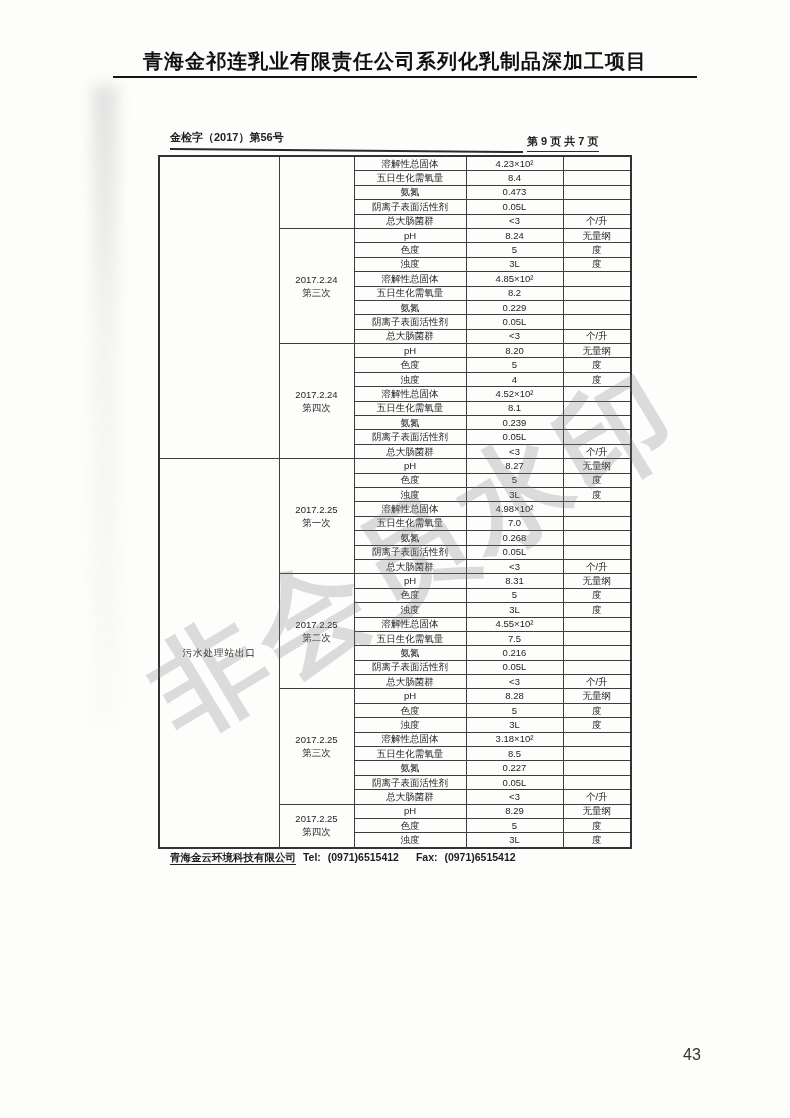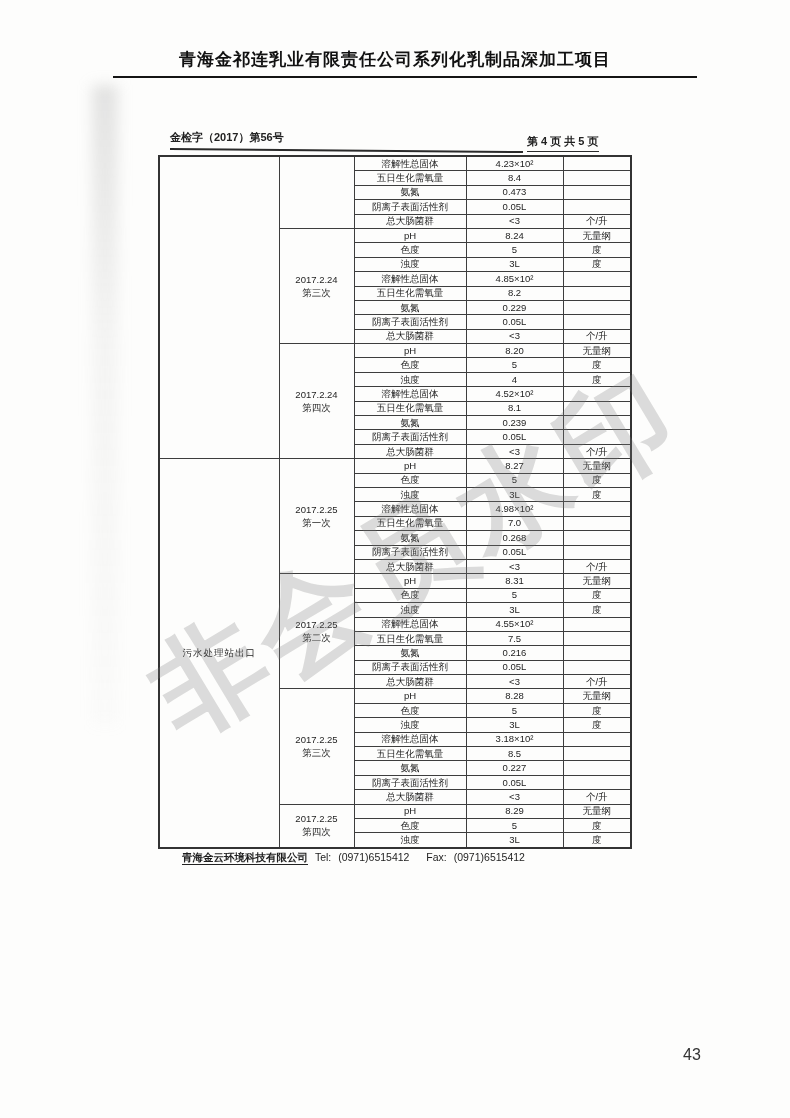--- a/index.html
+++ b/index.html
@@ -9,21 +9,21 @@
   }
   
   .scan-smudge{
     position:absolute;left:92px;top:85px;width:26px;height:640px;
     background:linear-gradient(180deg,rgba(160,160,160,.28),rgba(190,190,190,.14) 40%,rgba(200,200,200,.05));
     filter:blur(7px);pointer-events:none;
   }
   
   .title{
     position:absolute;top:48px;left:0;width:100%;text-align:center;
-    font-size:17px;font-weight:bold;letter-spacing:1px;color:#111;
+    font-size:20px;font-weight:bold;letter-spacing:1px;color:#111;
   }
   .header-rule{position:absolute;left:113px;top:76px;width:584px;height:2px;background:#141414;}
   .doc-number{position:absolute;left:170px;top:130px;font-size:11px;font-weight:bold;color:#222;}
   .doc-underline{position:absolute;left:170px;top:148px;width:353px;height:1.6px;background:#2a2a2a;transform:rotate(.5deg);transform-origin:left center;}
   .page-indicator{position:absolute;left:527px;top:134px;font-size:11px;font-weight:bold;color:#222;border-bottom:1.5px solid #2a2a2a;padding-bottom:2px;}
   
   .tbl-wrap{position:absolute;left:158px;top:155px;}
   table.monitor{border-collapse:collapse;table-layout:fixed;width:472px;border:2px solid #333;}
   table.monitor td{
     border:1px solid #3d3d3d;height:13.4px;padding:0 2px;text-align:center;
@@ -33,38 +33,38 @@
   td.date-cell div{margin:3px 0;}
   
   .watermark{
     position:absolute;left:415px;top:555px;width:760px;text-align:center;
     transform:translate(-50%,-50%) rotate(-31deg);
     font-size:112px;font-weight:bold;letter-spacing:6px;
     color:rgba(125,125,125,.26);pointer-events:none;white-space:nowrap;z-index:6;
   }
   
   .footer{position:absolute;left:170px;top:851px;font-size:10.5px;color:#1d1d1d;}
-  .footer .company{font-weight:bold;border-bottom:1.2px solid #222;padding-bottom:1px;margin-left:12px;}
-  .footer .contact{margin-left:4px;}
+  .footer .company{font-weight:bold;border-bottom:1.2px solid #222;padding-bottom:1px;}
+  .footer .contact{margin-left:4px;font-weight:bold;}
   .footer .line2{margin-top:5px;}
   .page-num{position:absolute;left:683px;top:1030px;font-size:16px;color:#333;margin-top:16px;}
 </style>
 </head>
 <body>
 
 <div class="page">
 
   <div class="scan-smudge"></div>
 
   <div class="title">青海金祁连乳业有限责任公司系列化乳制品深加工项目</div>
   <div class="header-rule"></div>
 
   <div class="doc-number">金检字（2017）第56号</div>
   <div class="doc-underline"></div>
-  <div class="page-indicator">第 4 页 共 5 页</div>
+  <div class="page-indicator">第 9 页 共 7 页</div>
 
   <div class="tbl-wrap">
     <table class="monitor">
       <colgroup>
         <col style="width:120px">
           <col style="width:75px">
           <col style="width:112px">
           <col style="width:97px">
           <col style="width:68px">
       </colgroup>

